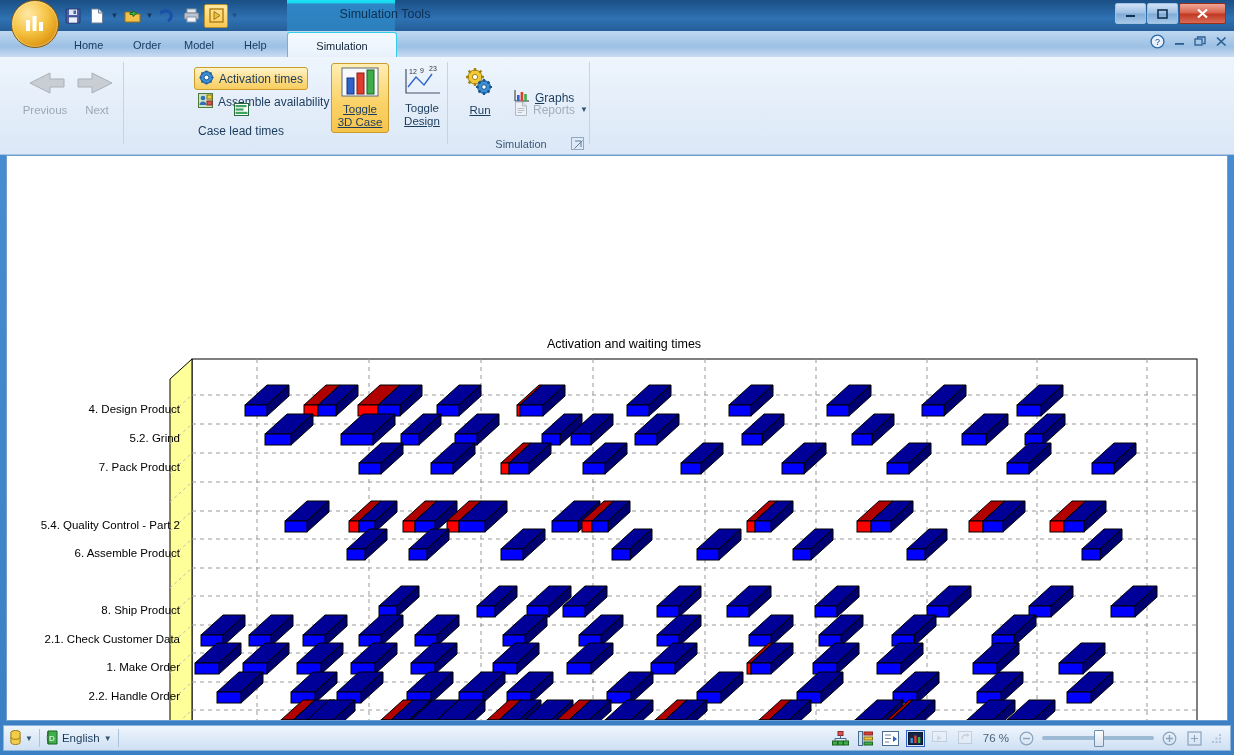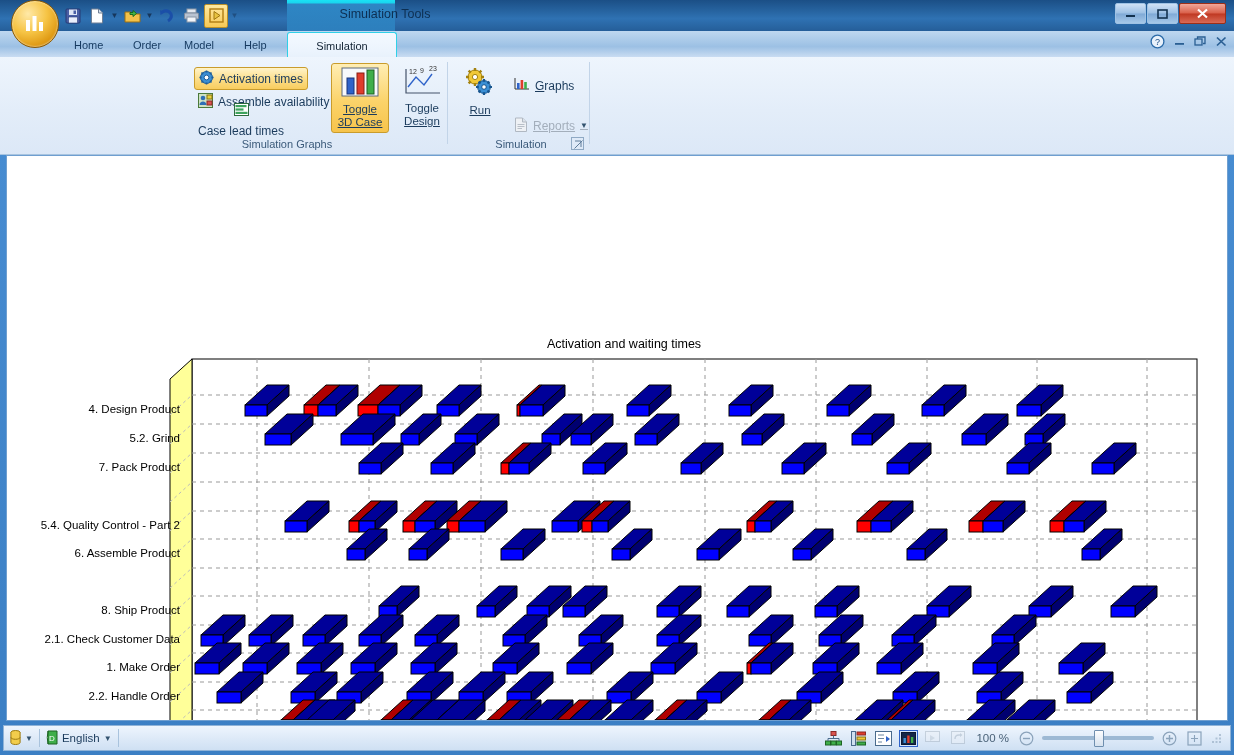--- a/index.html
+++ b/index.html
@@ -241,20 +241,39 @@
       <span>
         <svg width="13" height="11" viewBox="0 0 13 11">
             <path d="M2 1.5 L10.5 9.5 M10.5 1.5 L2 9.5" stroke="#2a5f93" stroke-width="1.7"></path>
           </svg>
       </span>
     </div>
   </div>
 
   <div class="ribbon">
 
+    <div class="rgroup" style="left:8px;width:116px;">
+      <div class="bigbtn dis" style="left:6px;">
+        <span>
+          <svg width="46" height="36" viewBox="0 0 46 36">
+            <path d="M28 8 L28 14 L42 14 L42 22 L28 22 L28 28 L8 18 Z" fill="#c9ced4" stroke="#a9b0b8"></path>
+          </svg>
+        </span>
+        <span>Previous</span>
+      </div>
+      <div class="bigbtn dis" style="left:58px;">
+        <span>
+          <svg width="46" height="36" viewBox="0 0 46 36">
+            <path d="M18 8 L18 14 L4 14 L4 22 L18 22 L18 28 L38 18 Z" fill="#c9ced4" stroke="#a9b0b8"></path>
+          </svg>
+        </span>
+        <span>Next</span>
+      </div>
+      <div class="sep"></div>
+    </div>
 
     <div class="rgroup" style="left:126px;width:322px;">
 
 
       <div class="smallitem on" style="left:68px;top:10px;">
         <span>
           <svg width="15" height="15" viewBox="0 0 15 15">
             <circle cx="7.5" cy="7.5" r="6" fill="#3b8fd4" stroke="#1e5d98"></circle>
             <circle cx="7.5" cy="7.5" r="2.4" fill="#fff" stroke="#1e5d98"></circle>
             <path d="M7.5 0.4v2.2 M7.5 12.4v2.2 M0.4 7.5h2.2 M12.4 7.5h2.2 M2.5 2.5l1.6 1.6 M10.9 10.9l1.6 1.6 M12.5 2.5l-1.6 1.6 M4.1 10.9l-1.6 1.6" stroke="#1e5d98" stroke-width="1.6"></path>
@@ -308,52 +327,51 @@
             <path d="M8 22 L16 12 L24 20 L32 9" stroke="#2f63c9" fill="none" stroke-width="1.4"></path>
             <text x="9" y="9" font-size="7" fill="#333" font-family="Liberation Sans, sans-serif">12</text>
             <text x="20" y="8" font-size="7" fill="#333" font-family="Liberation Sans, sans-serif">9</text>
             <text x="29" y="6" font-size="7" fill="#333" font-family="Liberation Sans, sans-serif">23</text>
           </svg>
         </span>
         <span>Toggle</span>
         <span class="u">Design</span>
       </div>
 
-      <div class="gl">Simulation Graphs</div>
       <div class="sep"></div>
     </div>
 
     <div class="rgroup" style="left:452px;width:138px;">
       <div class="bigbtn" style="left:2px;width:52px;">
         <span>
           <svg width="40" height="36" viewBox="0 0 40 36">
             <circle cx="15" cy="12" r="7" fill="#f0c838" stroke="#a4820f"></circle>
             <circle cx="15" cy="12" r="2.6" fill="#fff" stroke="#a4820f"></circle>
             <path d="M15 3v3 M15 18v3 M6 12h3 M21 12h3 M8.6 5.6l2.1 2.1 M19.3 16.3l2.1 2.1 M21.4 5.6l-2.1 2.1 M10.7 16.3l-2.1 2.1" stroke="#a4820f" stroke-width="2.4"></path>
             <circle cx="24" cy="22" r="6.4" fill="#3b8fd4" stroke="#17558f"></circle>
             <circle cx="24" cy="22" r="2.3" fill="#fff" stroke="#17558f"></circle>
             <path d="M24 14v2.7 M24 27.3V30 M16 22h2.7 M29.3 22H32 M18.6 16.6l1.9 1.9 M27.5 25.5l1.9 1.9 M29.4 16.6l-1.9 1.9 M20.5 25.5l-1.9 1.9" stroke="#17558f" stroke-width="2.2"></path>
           </svg>
         </span>
         <span class="u">Run</span>
       </div>
 
-      <div class="smallitem" style="left:58px;top:18px;">
+      <div class="smallitem" style="left:58px;top:30px;">
         <span>
           <svg width="16" height="14" viewBox="0 0 16 14">
             <path d="M1 1 V12 H15" stroke="#333" fill="none" stroke-width="1"></path>
             <rect x="3" y="6" width="2.6" height="6" fill="#2f63c9"></rect>
             <rect x="6.6" y="3" width="2.6" height="9" fill="#e03c2c"></rect>
             <rect x="10.2" y="5" width="2.6" height="7" fill="#3fae4a"></rect>
           </svg>
         </span>
         <span><span class="u">G</span>raphs</span>
       </div>
 
-      <div class="smallitem dis" style="left:58px;top:58px;text-decoration:underline;">
+      <div class="smallitem dis" style="left:58px;top:42px;">
         <span>
           <svg width="14" height="15" viewBox="0 0 14 15">
             <path d="M1.5 1h7l4 4v9.5h-11z" fill="#eef1f5" stroke="#b0b8c2"></path>
             <path d="M8.5 1v4h4" fill="#dde3ea" stroke="#b0b8c2"></path>
             <path d="M3.5 7.5h7 M3.5 9.5h7 M3.5 11.5h4.5" stroke="#b8bfc8"></path>
           </svg>
         </span>
         <span>Reports</span>
         <span class="caret">▼</span>
       </div>
@@ -1573,21 +1591,21 @@
           <path d="M5 4 L10 7 L5 10z" fill="#b8c2cc"></path>
         </svg>
       </span>
       <span class="sb-icon" style="opacity:.42;">
         <svg width="15" height="14" viewBox="0 0 15 14">
           <rect x="0.5" y="0.5" width="13" height="12" fill="#eef2f7" stroke="#9aa8b6"></rect>
           <path d="M4 8 Q4 4 8 4 L10 4" fill="none" stroke="#9aa8b6" stroke-width="1.4"></path>
           <path d="M9 2 L11.5 4 L9 6z" fill="#9aa8b6"></path>
         </svg>
       </span>
-      <span class="sb-item" style="padding:0 2px;color:#4a6278;">100 %</span>
+      <span class="sb-item" style="padding:0 2px;color:#4a6278;">76 %</span>
       <span class="sb-icon">
         <svg width="15" height="15" viewBox="0 0 15 15">
           <circle cx="7.5" cy="7.5" r="6.3" fill="none" stroke="#8ba3bb" stroke-width="1.2"></circle>
           <path d="M4 7.5h7" stroke="#8ba3bb" stroke-width="1.4"></path>
         </svg>
       </span>
       <span class="zoomtrack">
         <span class="zoomthumb"></span>
       </span>
       <span class="sb-icon">

